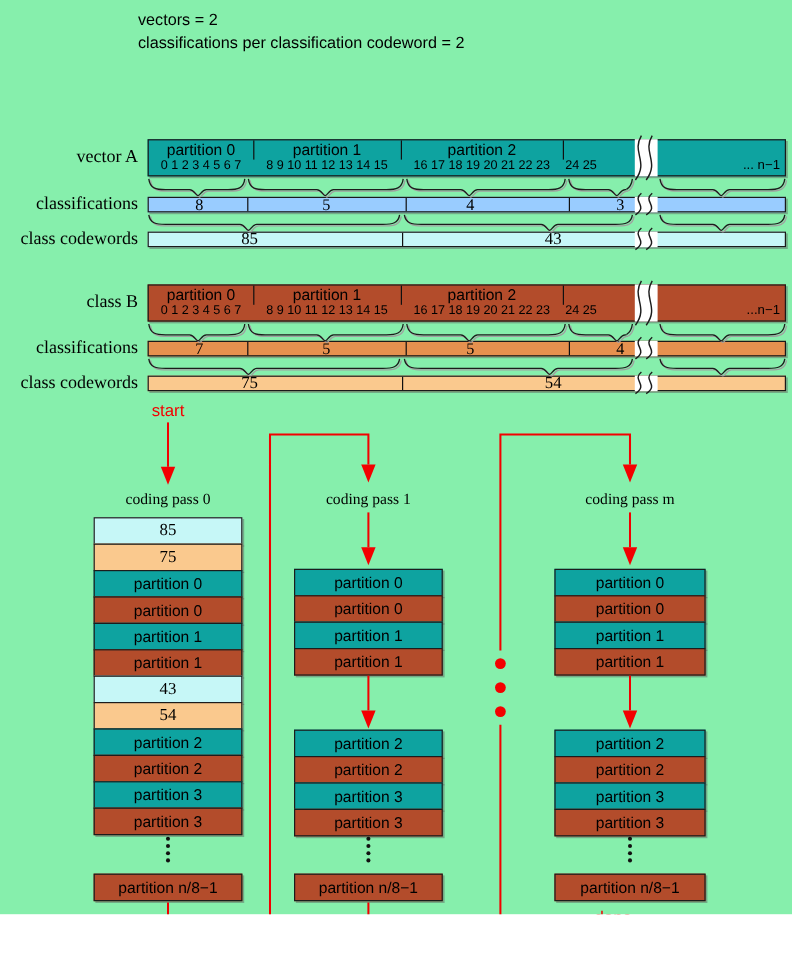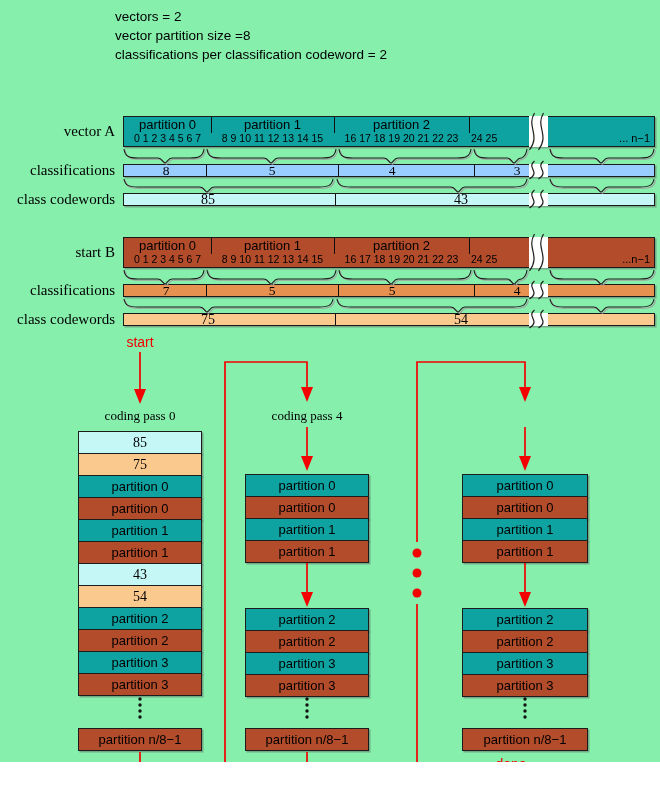--- a/index.html
+++ b/index.html
@@ -35,21 +35,20 @@
   .flowtext{position:absolute;text-align:center;color:var(--arrow-red);font-size:14px;height:15px;line-height:15px;}
   #overlay{position:absolute;left:0;top:0;z-index:6;pointer-events:none;}
 </style>
 </head>
 <body>
 
 <div id="canvas">
 
   <div class="params">
     <div>vectors = 2</div>
-    <div>vector partition size =8</div>
     <div>classifications per classification codeword = 2</div>
   </div>
 
   <div class="rowlab" style="top:123px;">vector A</div>
   <div class="vbar teal-bg" style="left:123px;top:116px;width:532px;height:31px;">
     <div class="pdivider" style="left:87px;"></div>
     <div class="pdivider" style="left:210px;"></div>
     <div class="pdivider" style="left:345px;"></div>
     <div class="plabel" style="left:0;width:87px;">partition 0</div>
     <div class="plabel" style="left:87px;width:123px;">partition 1</div>
@@ -75,21 +74,21 @@
   </div>
 
   <div class="rowlab" style="top:191px;">class codewords</div>
   <div class="vbar cyan-bg" style="left:123px;top:193px;width:532px;height:13px;">
     <div class="fdivider" style="left:211px;"></div>
     <div class="val cwval" style="left:84px;">85</div>
     <div class="val cwval" style="left:337px;">43</div>
     <div class="gap"></div>
   </div>
 
-  <div class="rowlab" style="top:244px;">start B</div>
+  <div class="rowlab" style="top:244px;">class B</div>
   <div class="vbar brown-bg" style="left:123px;top:237px;width:532px;height:31px;">
     <div class="pdivider" style="left:87px;"></div>
     <div class="pdivider" style="left:210px;"></div>
     <div class="pdivider" style="left:345px;"></div>
     <div class="plabel" style="left:0;width:87px;">partition 0</div>
     <div class="plabel" style="left:87px;width:123px;">partition 1</div>
     <div class="plabel" style="left:210px;width:135px;">partition 2</div>
     <div class="pnums" style="left:0;width:87px;">0 1 2 3 4 5 6 7</div>
     <div class="pnums" style="left:87px;width:123px;">8 9 10 11 12 13 14 15</div>
     <div class="pnums" style="left:210px;width:135px;">16 17 18 19 20 21 22 23</div>
@@ -115,21 +114,22 @@
     <div class="fdivider" style="left:211px;"></div>
     <div class="val cwval" style="left:84px;">75</div>
     <div class="val cwval" style="left:337px;">54</div>
     <div class="gap"></div>
   </div>
 
   <div class="flowtext" style="left:78px;top:335px;width:124px;">start</div>
   <div class="flowtext" style="left:448px;top:757px;width:126px;">done</div>
 
   <div class="ptitle" style="left:78px;top:407px;width:124px;">coding pass 0</div>
-  <div class="ptitle" style="left:245px;top:407px;width:124px;">coding pass 4</div>
+  <div class="ptitle" style="left:245px;top:407px;width:124px;">coding pass 1</div>
+  <div class="ptitle" style="left:462px;top:407px;width:126px;">coding pass m</div>
 
   <div>
     <div class="cell cyan-bg serifv" style="left:78px;width:124px;top:431px;">85</div>
     <div class="cell lorange-bg serifv" style="left:78px;width:124px;top:453px;">75</div>
     <div class="cell teal-bg" style="left:78px;width:124px;top:475px;">partition 0</div>
     <div class="cell brown-bg" style="left:78px;width:124px;top:497px;">partition 0</div>
     <div class="cell teal-bg" style="left:78px;width:124px;top:519px;">partition 1</div>
     <div class="cell brown-bg" style="left:78px;width:124px;top:541px;">partition 1</div>
     <div class="cell cyan-bg serifv" style="left:78px;width:124px;top:563px;">43</div>
     <div class="cell lorange-bg serifv" style="left:78px;width:124px;top:585px;">54</div>

